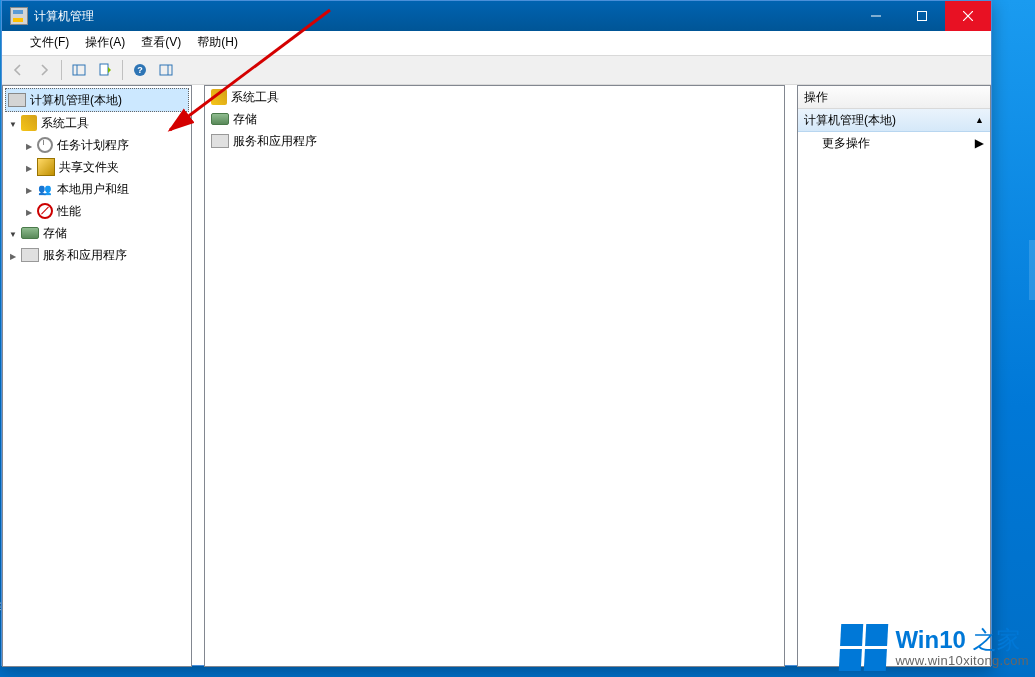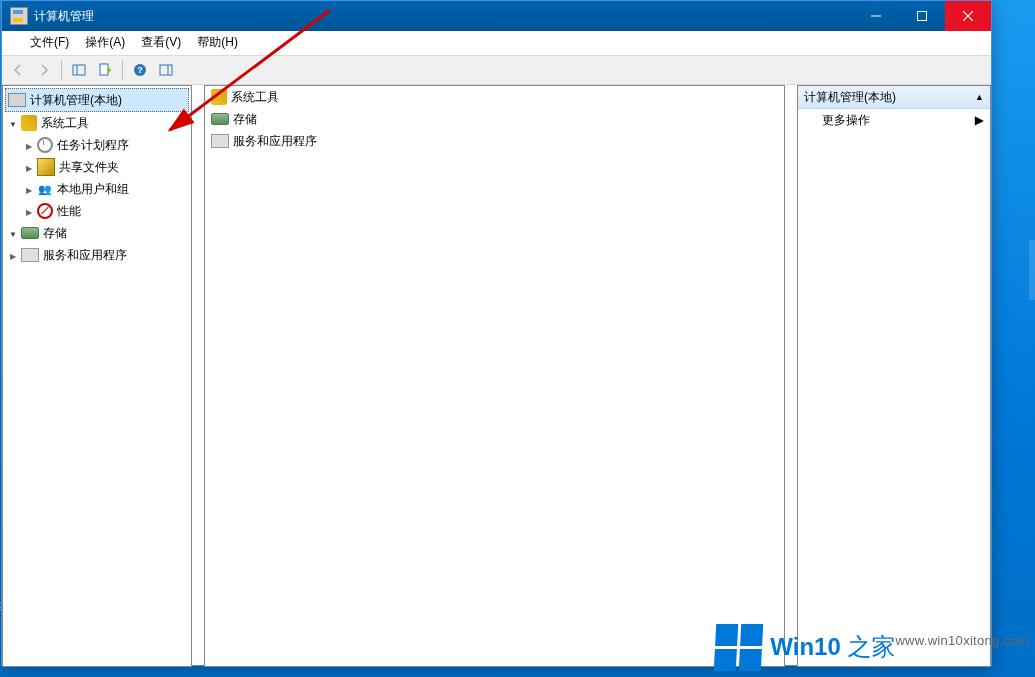--- a/index.html
+++ b/index.html
@@ -39,21 +39,21 @@
 .l3{padding-left:16px;}
 .header-row{height:22px;background:linear-gradient(180deg,#fdfdfd,#f0f0f0);border-bottom:1px solid #d9d9d9;display:flex;align-items:center;padding-left:6px;font-weight:normal;}
 .list-item{display:flex;align-items:center;height:20px;padding:1px 6px;cursor:pointer;}
 .action-header{height:22px;background:linear-gradient(180deg,#fdfdfd,#f0f0f0);border-bottom:1px solid #d9d9d9;padding-left:6px;display:flex;align-items:center;}
 .action-subheader{height:22px;background:linear-gradient(180deg,#eaf3fc,#d5e8f9);border-bottom:1px solid #b8d6f0;padding:0 6px;display:flex;align-items:center;justify-content:space-between;}
 .action-item{height:22px;padding:0 6px 0 24px;display:flex;align-items:center;justify-content:space-between;cursor:pointer;}
 .arrow-svg{position:absolute;pointer-events:none;}
 .watermark{position:absolute;right:6px;bottom:6px;display:flex;align-items:center;gap:8px;color:#333;}
 .wm-logo{display:grid;grid-template-columns:22px 22px;grid-template-rows:22px 22px;gap:3px;transform:skewX(-3deg);}
 .wm-logo div{background:#0078d7;}
-.wm-text{display:flex;line-height:1.1;}
+.wm-text{display:flex;flex-direction:column;line-height:1.1;}
 .wm-main{font-size:24px;font-weight:400;color:#0078d7;}
 .wm-main b{font-weight:700;}
 .wm-sub{font-size:13px;color:#666;letter-spacing:0.3px;}
 .chev-up{font-size:9px;}
 .ic-tools{background:linear-gradient(45deg,#f5c518,#d4a017);border-radius:2px;}
 .ic-clock{border:2px solid #888;border-radius:50%;width:12px;height:12px;position:relative;}
 .ic-clock:after{content:"";position:absolute;left:4px;top:1px;width:1px;height:5px;background:#888;}
 .ic-event{background:#fff;border:1px solid #888;position:relative;}
 .ic-event:after{content:"";position:absolute;left:1px;top:5px;width:10px;height:1px;background:#888;box-shadow:0 2px 0 #888;}
 .ic-share{background:linear-gradient(135deg,#ffd966,#bf8f00);border:1px solid #997300;}
@@ -218,20 +218,21 @@
           <span class="ticon ic-storage"></span>
           <span>存储</span>
         </div>
         <div class="list-item">
           <span class="ticon ic-service"></span>
           <span>服务和应用程序</span>
         </div>
       </div>
 
       <div class="panel action-panel">
+        <div class="action-header">操作</div>
         <div class="action-subheader">
           <span>计算机管理(本地)</span>
           <span class="chev-up">▲</span>
         </div>
         <div class="action-item">
           <span>更多操作</span>
           <span>▶</span>
         </div>
       </div>
 

